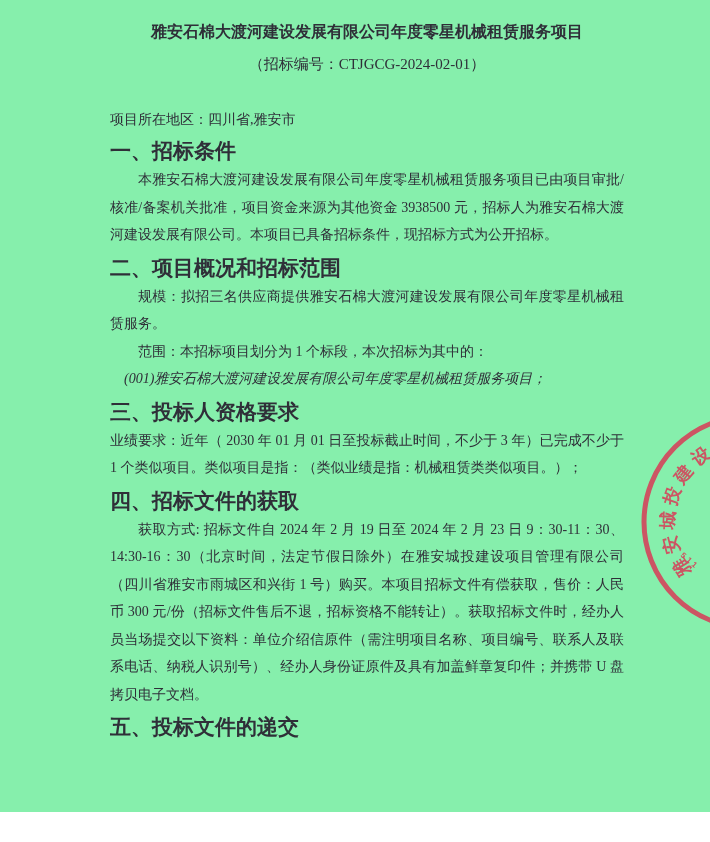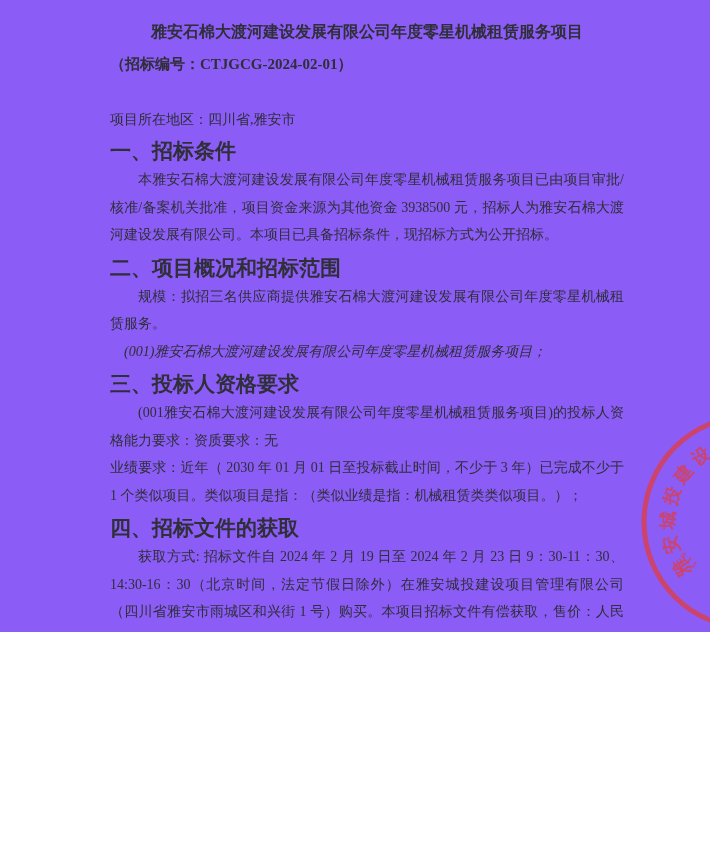--- a/index.html
+++ b/index.html
@@ -1,39 +1,39 @@
 <!DOCTYPE html>
 <html><head>
 <meta charset="utf-8">
 <style>
   html, body { margin: 0; padding: 0; background: #ffffff; }
   .page {
     position: relative;
     width: 710px;
-    height: 632px;
-    background: #8b5cf6;
+    height: 812px;
+    background: #86efac;
     overflow: hidden;
     font-family: "Liberation Serif", "DejaVu Serif", serif;
     color: #2f2f38;
   }
   .doc {
     position: absolute;
     left: 110px;
     top: 20px;
     width: 514px;
   }
   .title-line1 {
     text-align: center;
     font-weight: bold;
     font-size: 16px;
     line-height: 24px;
   }
   .title-line2 {
-    text-align: left;
-    font-weight: bold;
+    text-align: center;
+    font-weight: normal;
     font-size: 15px;
     line-height: 24px;
     margin-top: 8px;
   }
   .location {
     margin-top: 32px;
     font-size: 14px;
     line-height: 24px;
   }
   .sec-h {
@@ -68,24 +68,24 @@
     <div class="title-line1">雅安石棉大渡河建设发展有限公司年度零星机械租赁服务项目</div>
     <div class="title-line2">（招标编号：CTJGCG-2024-02-01）</div>
 
     <div class="location">项目所在地区：四川省,雅安市</div>
 
     <div class="sec-h">一、招标条件</div>
     <p class="para indent">本雅安石棉大渡河建设发展有限公司年度零星机械租赁服务项目已由项目审批/核准/备案机关批准，项目资金来源为其他资金 3938500 元，招标人为雅安石棉大渡河建设发展有限公司。本项目已具备招标条件，现招标方式为公开招标。</p>
 
     <div class="sec-h">二、项目概况和招标范围</div>
     <p class="para indent">规模：拟招三名供应商提供雅安石棉大渡河建设发展有限公司年度零星机械租赁服务。</p>
+    <p class="para indent">范围：本招标项目划分为 1 个标段，本次招标为其中的：</p>
     <p class="para indent-sm">(001)雅安石棉大渡河建设发展有限公司年度零星机械租赁服务项目；</p>
 
     <div class="sec-h">三、投标人资格要求</div>
-    <p class="para indent">(001雅安石棉大渡河建设发展有限公司年度零星机械租赁服务项目)的投标人资格能力要求：资质要求：无</p>
     <p class="para">业绩要求：近年（ 2030 年 01 月 01 日至投标截止时间，不少于 3 年）已完成不少于 1  个类似项目。类似项目是指：（类似业绩是指：机械租赁类类似项目。）；</p>
 
     <div class="sec-h">四、招标文件的获取</div>
     <p class="para indent">获取方式: 招标文件自 2024 年 2 月  19  日至 2024 年 2  月  23  日 9：30-11：30、14:30-16：30（北京时间，法定节假日除外）在雅安城投建设项目管理有限公司 （四川省雅安市雨城区和兴街 1 号）购买。本项目招标文件有偿获取，售价：人民币 300 元/份（招标文件售后不退，招标资格不能转让）。获取招标文件时，经办人员当场提交以下资料：单位介绍信原件（需注明项目名称、项目编号、联系人及联系电话、纳税人识别号）、经办人身份证原件及具有加盖鲜章复印件；并携带 U 盘拷贝电子文档。</p>
 
     <div class="sec-h">五、投标文件的递交</div>
 
   </div>
 
   <svg class="seal-svg" width="710" height="842" viewBox="0 0 710 842">

